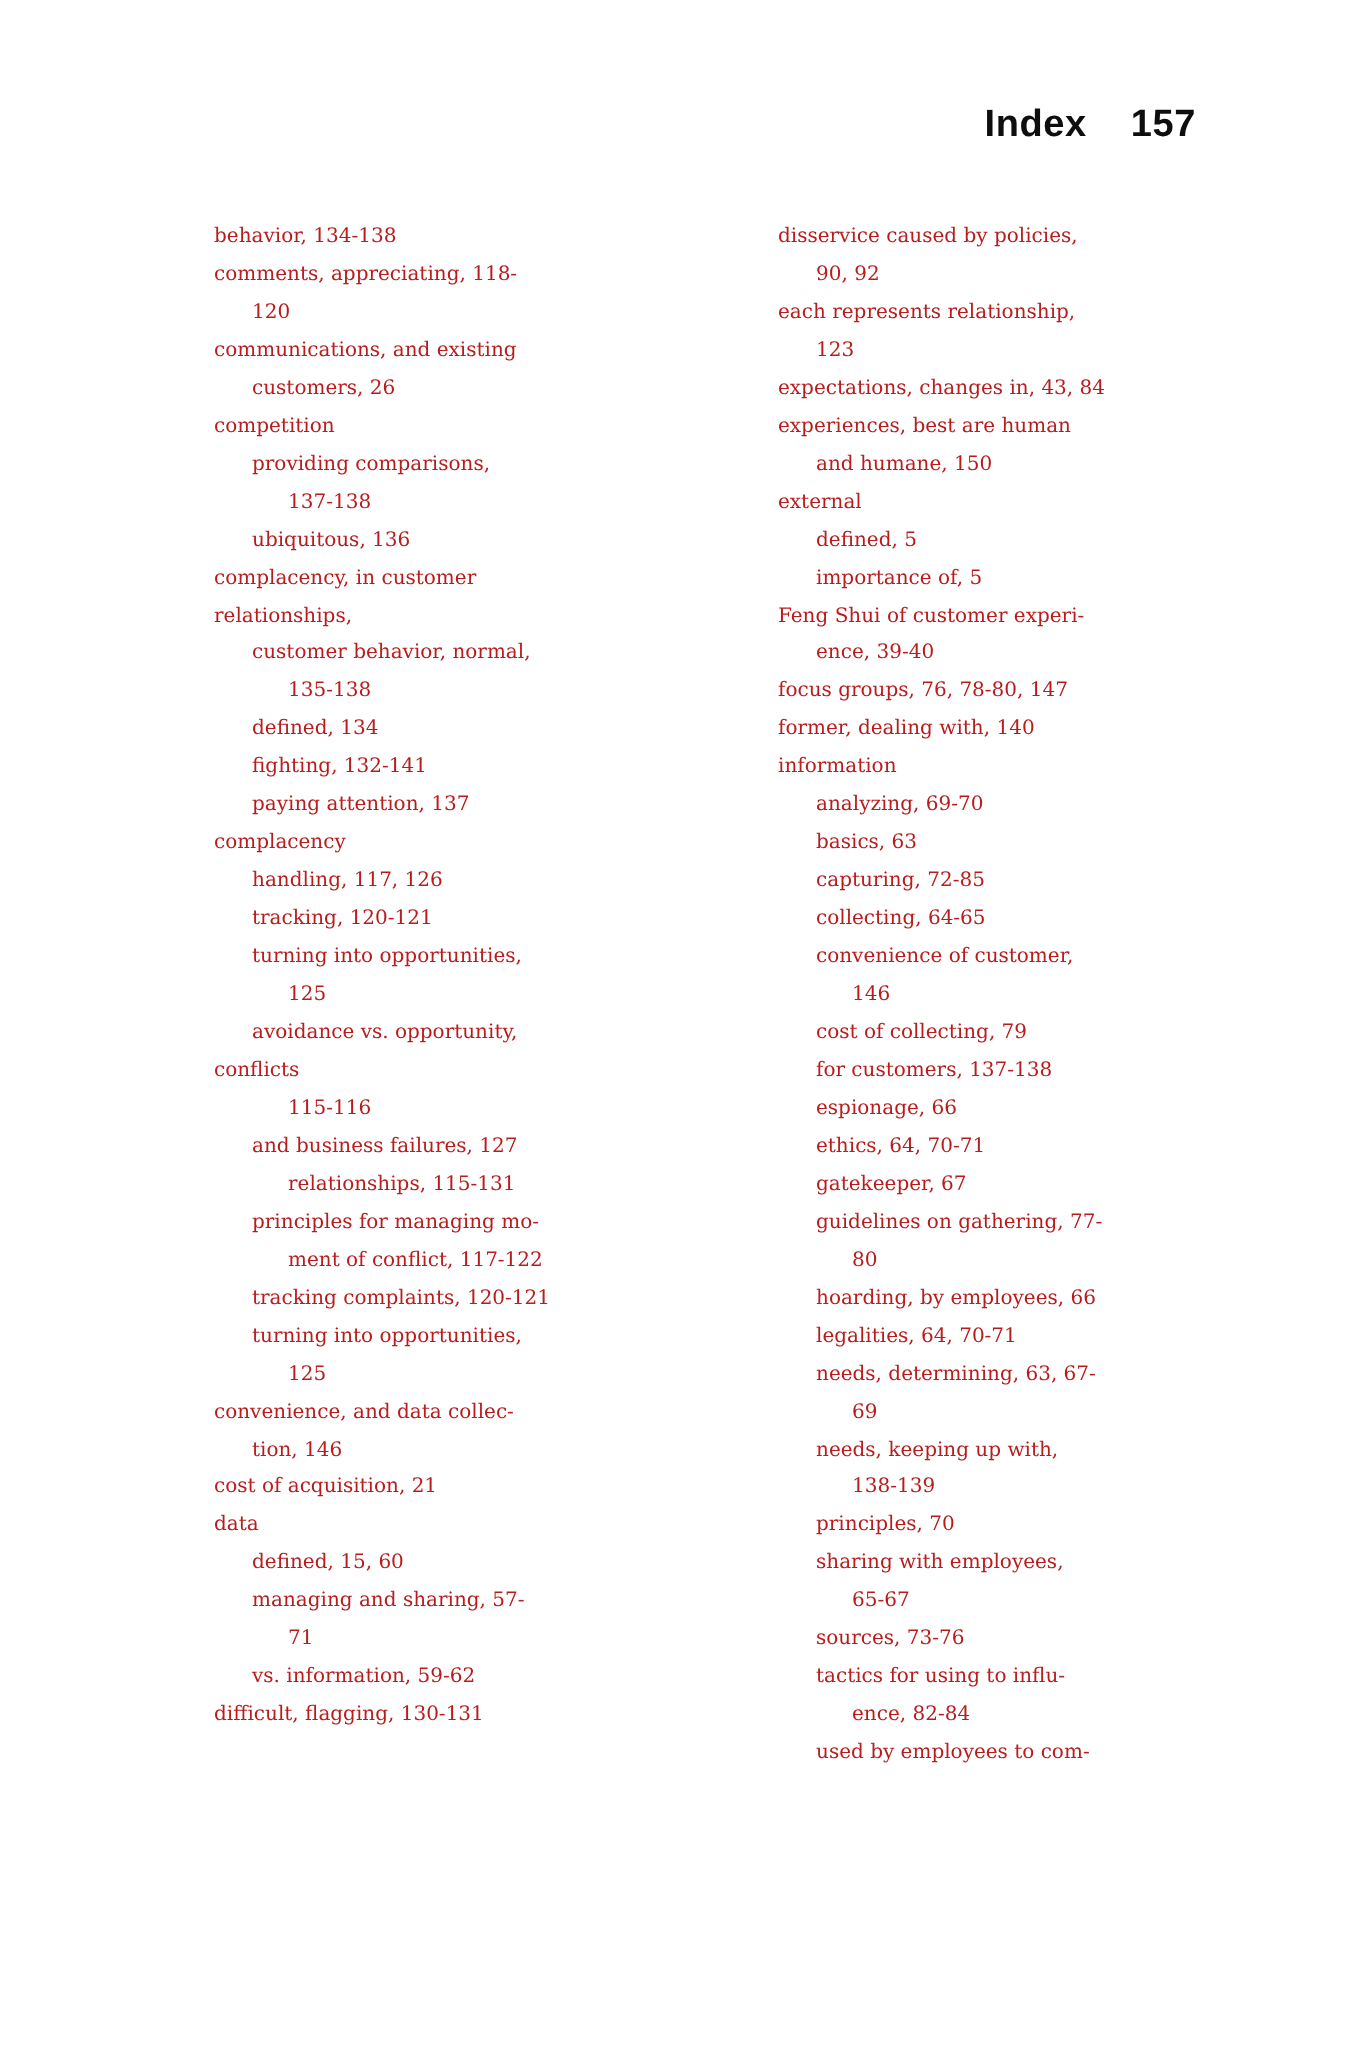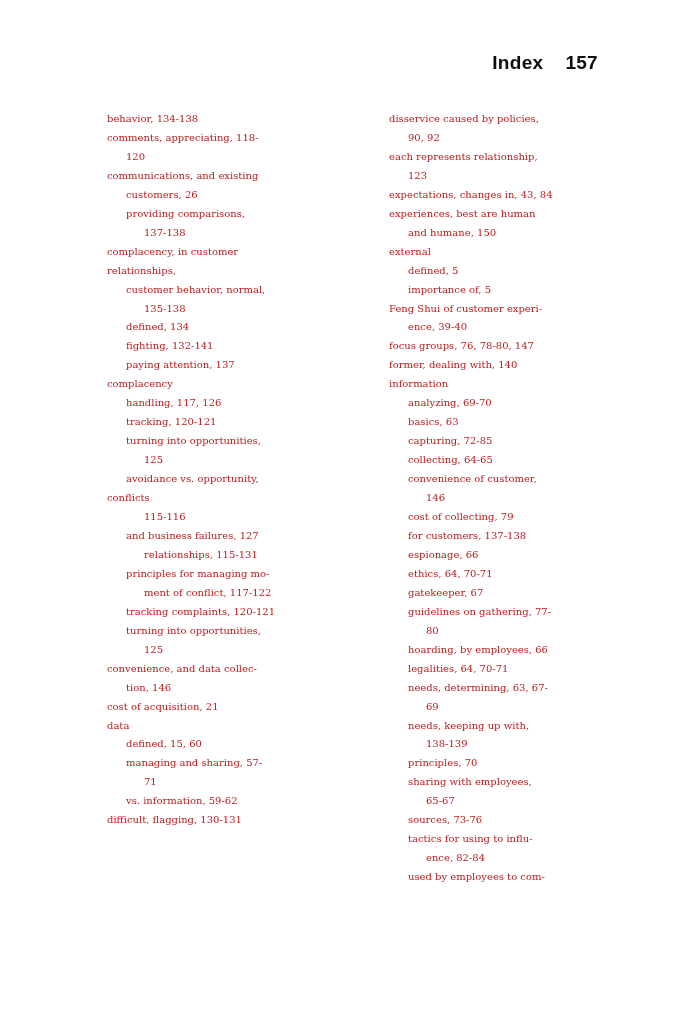--- a/index.html
+++ b/index.html
@@ -50,22 +50,24 @@
 <div class="page">
   <div class="running-head">
     <span class="head-title">Index</span><span>157</span>
   </div>
   <div class="col col-left">
       <div class="line indent-0">behavior, 134-138</div>
       <div class="line indent-0">comments, appreciating, 118-</div>
       <div class="line indent-1">120</div>
       <div class="line indent-0">communications, and existing</div>
       <div class="line indent-1">customers, 26</div>
+      <div class="line indent-0">competition</div>
       <div class="line indent-1">providing comparisons,</div>
       <div class="line indent-2">137-138</div>
+      <div class="line indent-1">ubiquitous, 136</div>
       <div class="line indent-0">complacency, in customer</div>
       <div class="line indent-0">relationships,</div>
       <div class="line indent-1">customer behavior, normal,</div>
       <div class="line indent-2">135-138</div>
       <div class="line indent-1">defined, 134</div>
       <div class="line indent-1">fighting, 132-141</div>
       <div class="line indent-1">paying attention, 137</div>
       <div class="line indent-0">complacency</div>
       <div class="line indent-1">handling, 117, 126</div>
       <div class="line indent-1">tracking, 120-121</div>

